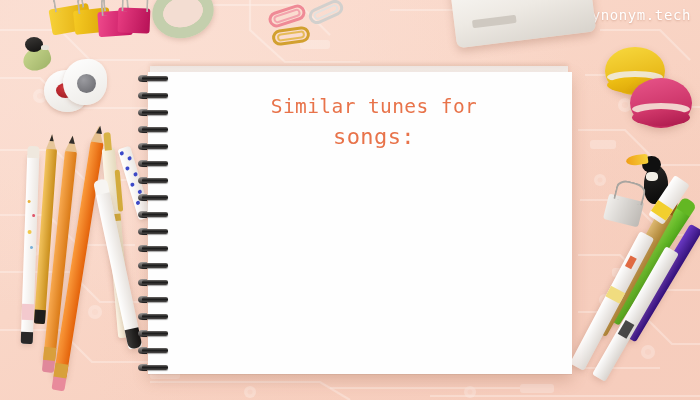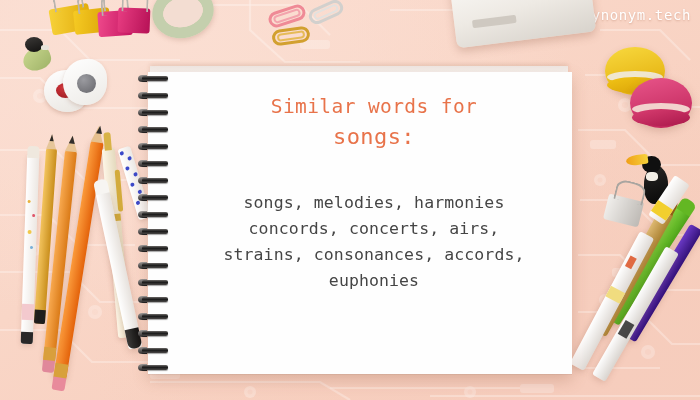--- a/index.html
+++ b/index.html
@@ -376,23 +376,17 @@
         <u></u>
         <i></i>
       </div>
     <div class="ring" style="top:289px;">
         <u></u>
         <i></i>
       </div>
   </div>
 
   <div class="content">
-    <div class="title-line">Similar words for</div>
+    <div class="title-line">Similar tunes for</div>
     <div class="title-word">songs:</div>
-    <div class="syn-body">
-      <div>songs, melodies, harmonies</div>
-      <div>concords, concerts, airs,</div>
-      <div>strains, consonances, accords,</div>
-      <div>euphonies</div>
-    </div>
   </div>
 
 </div>
 
 </body></html>

